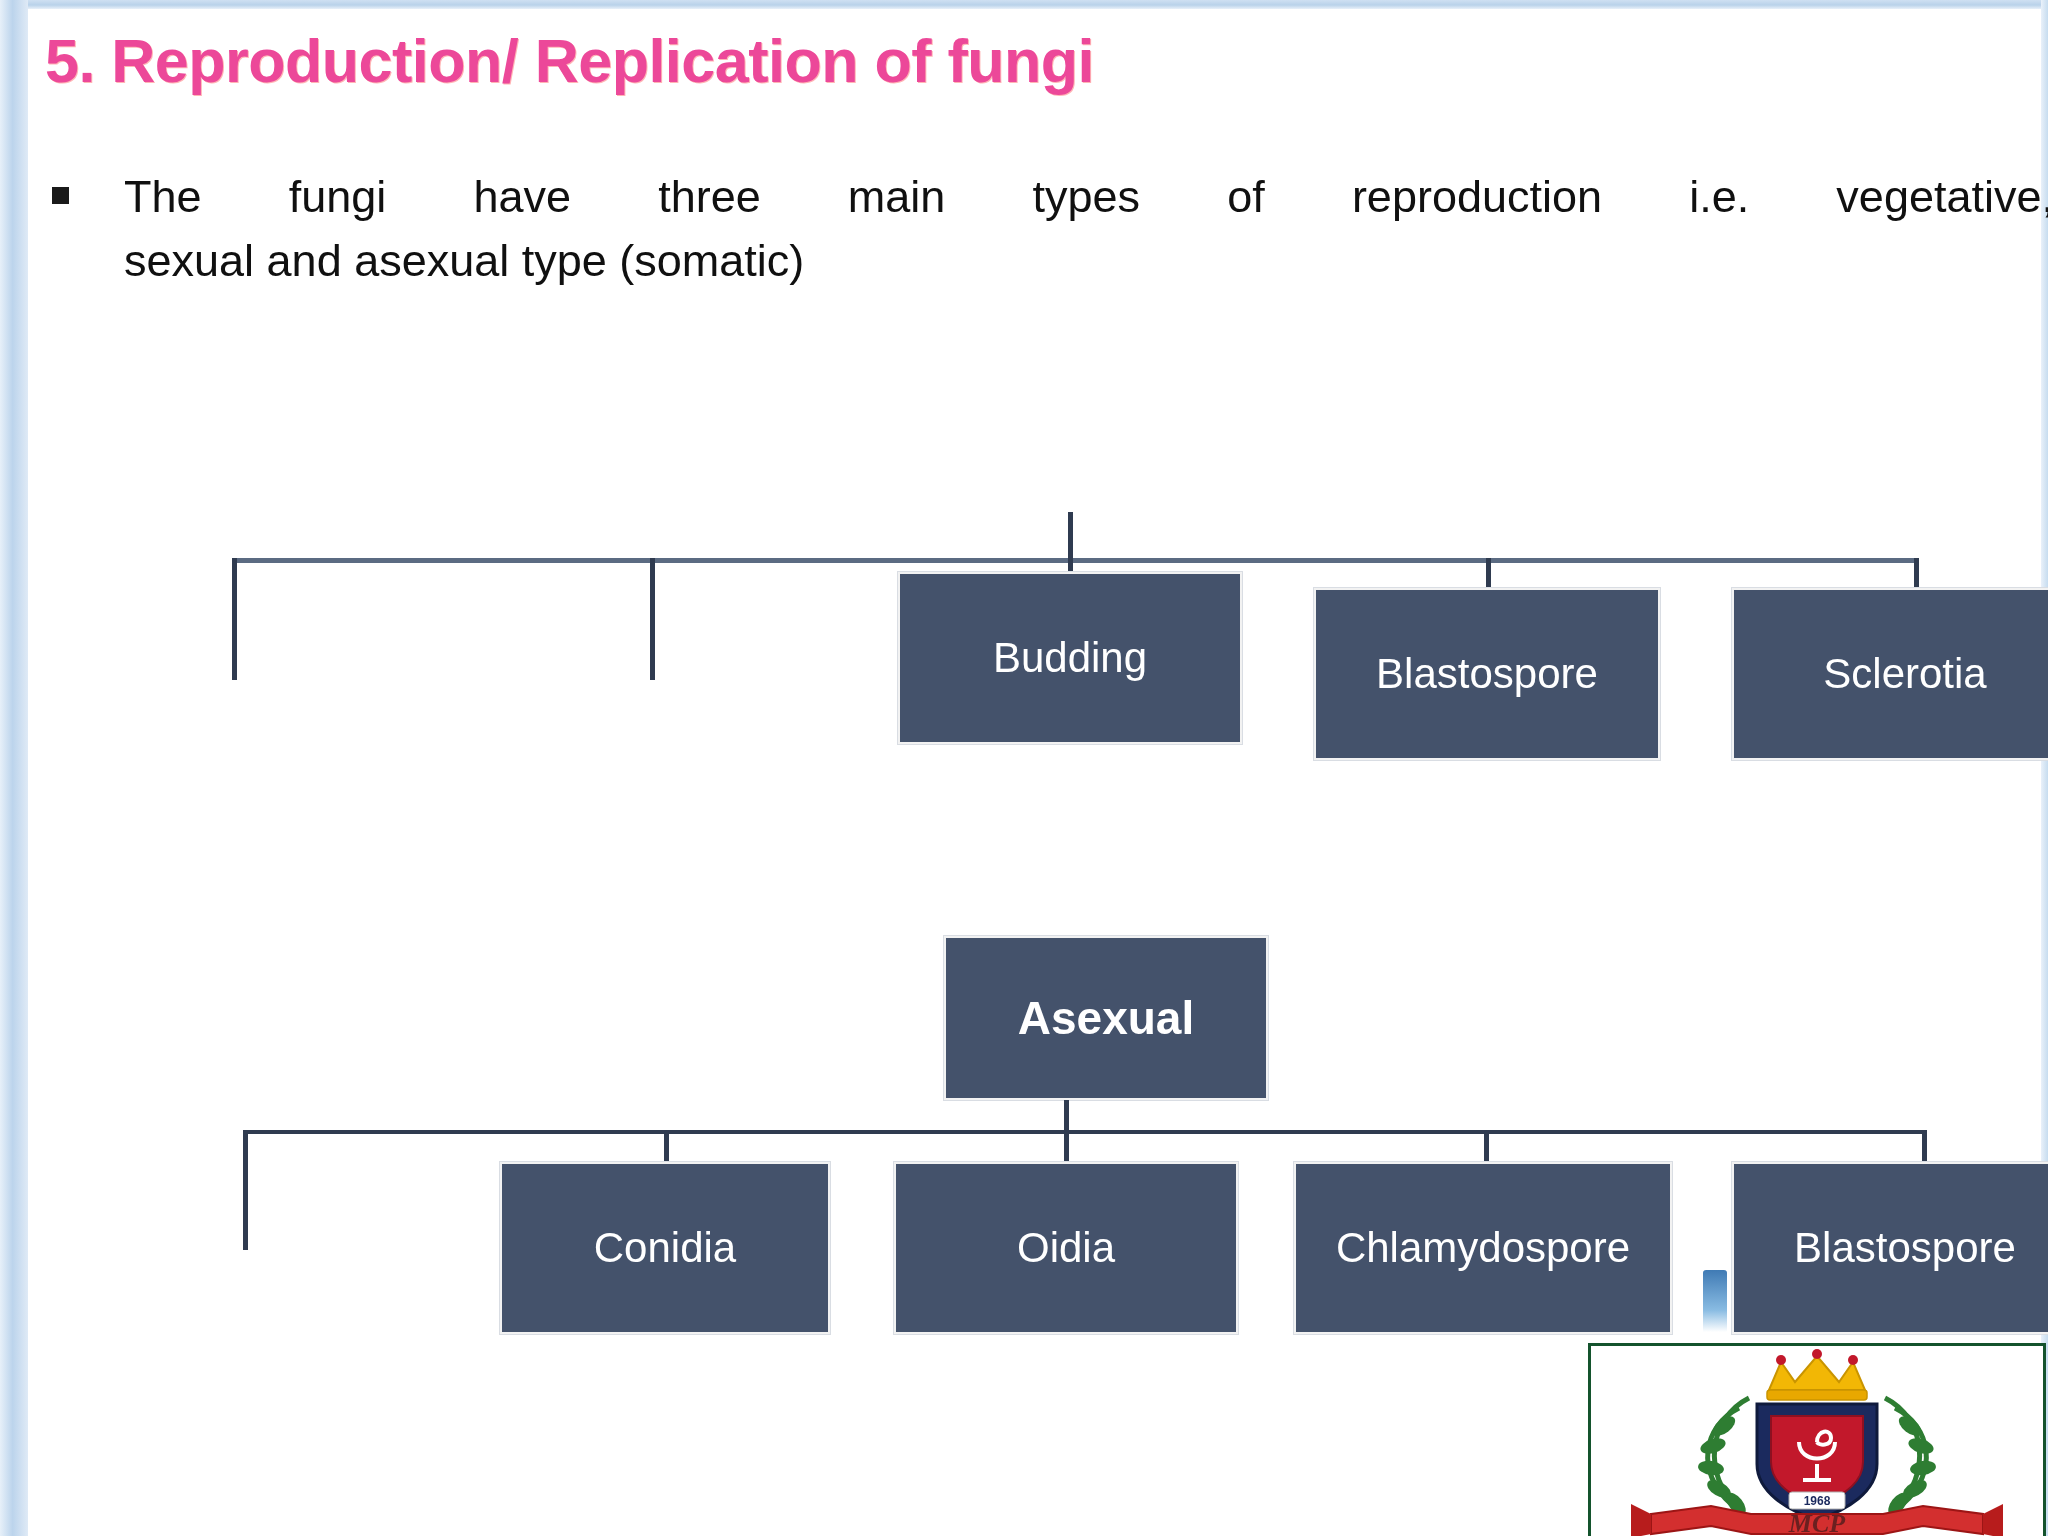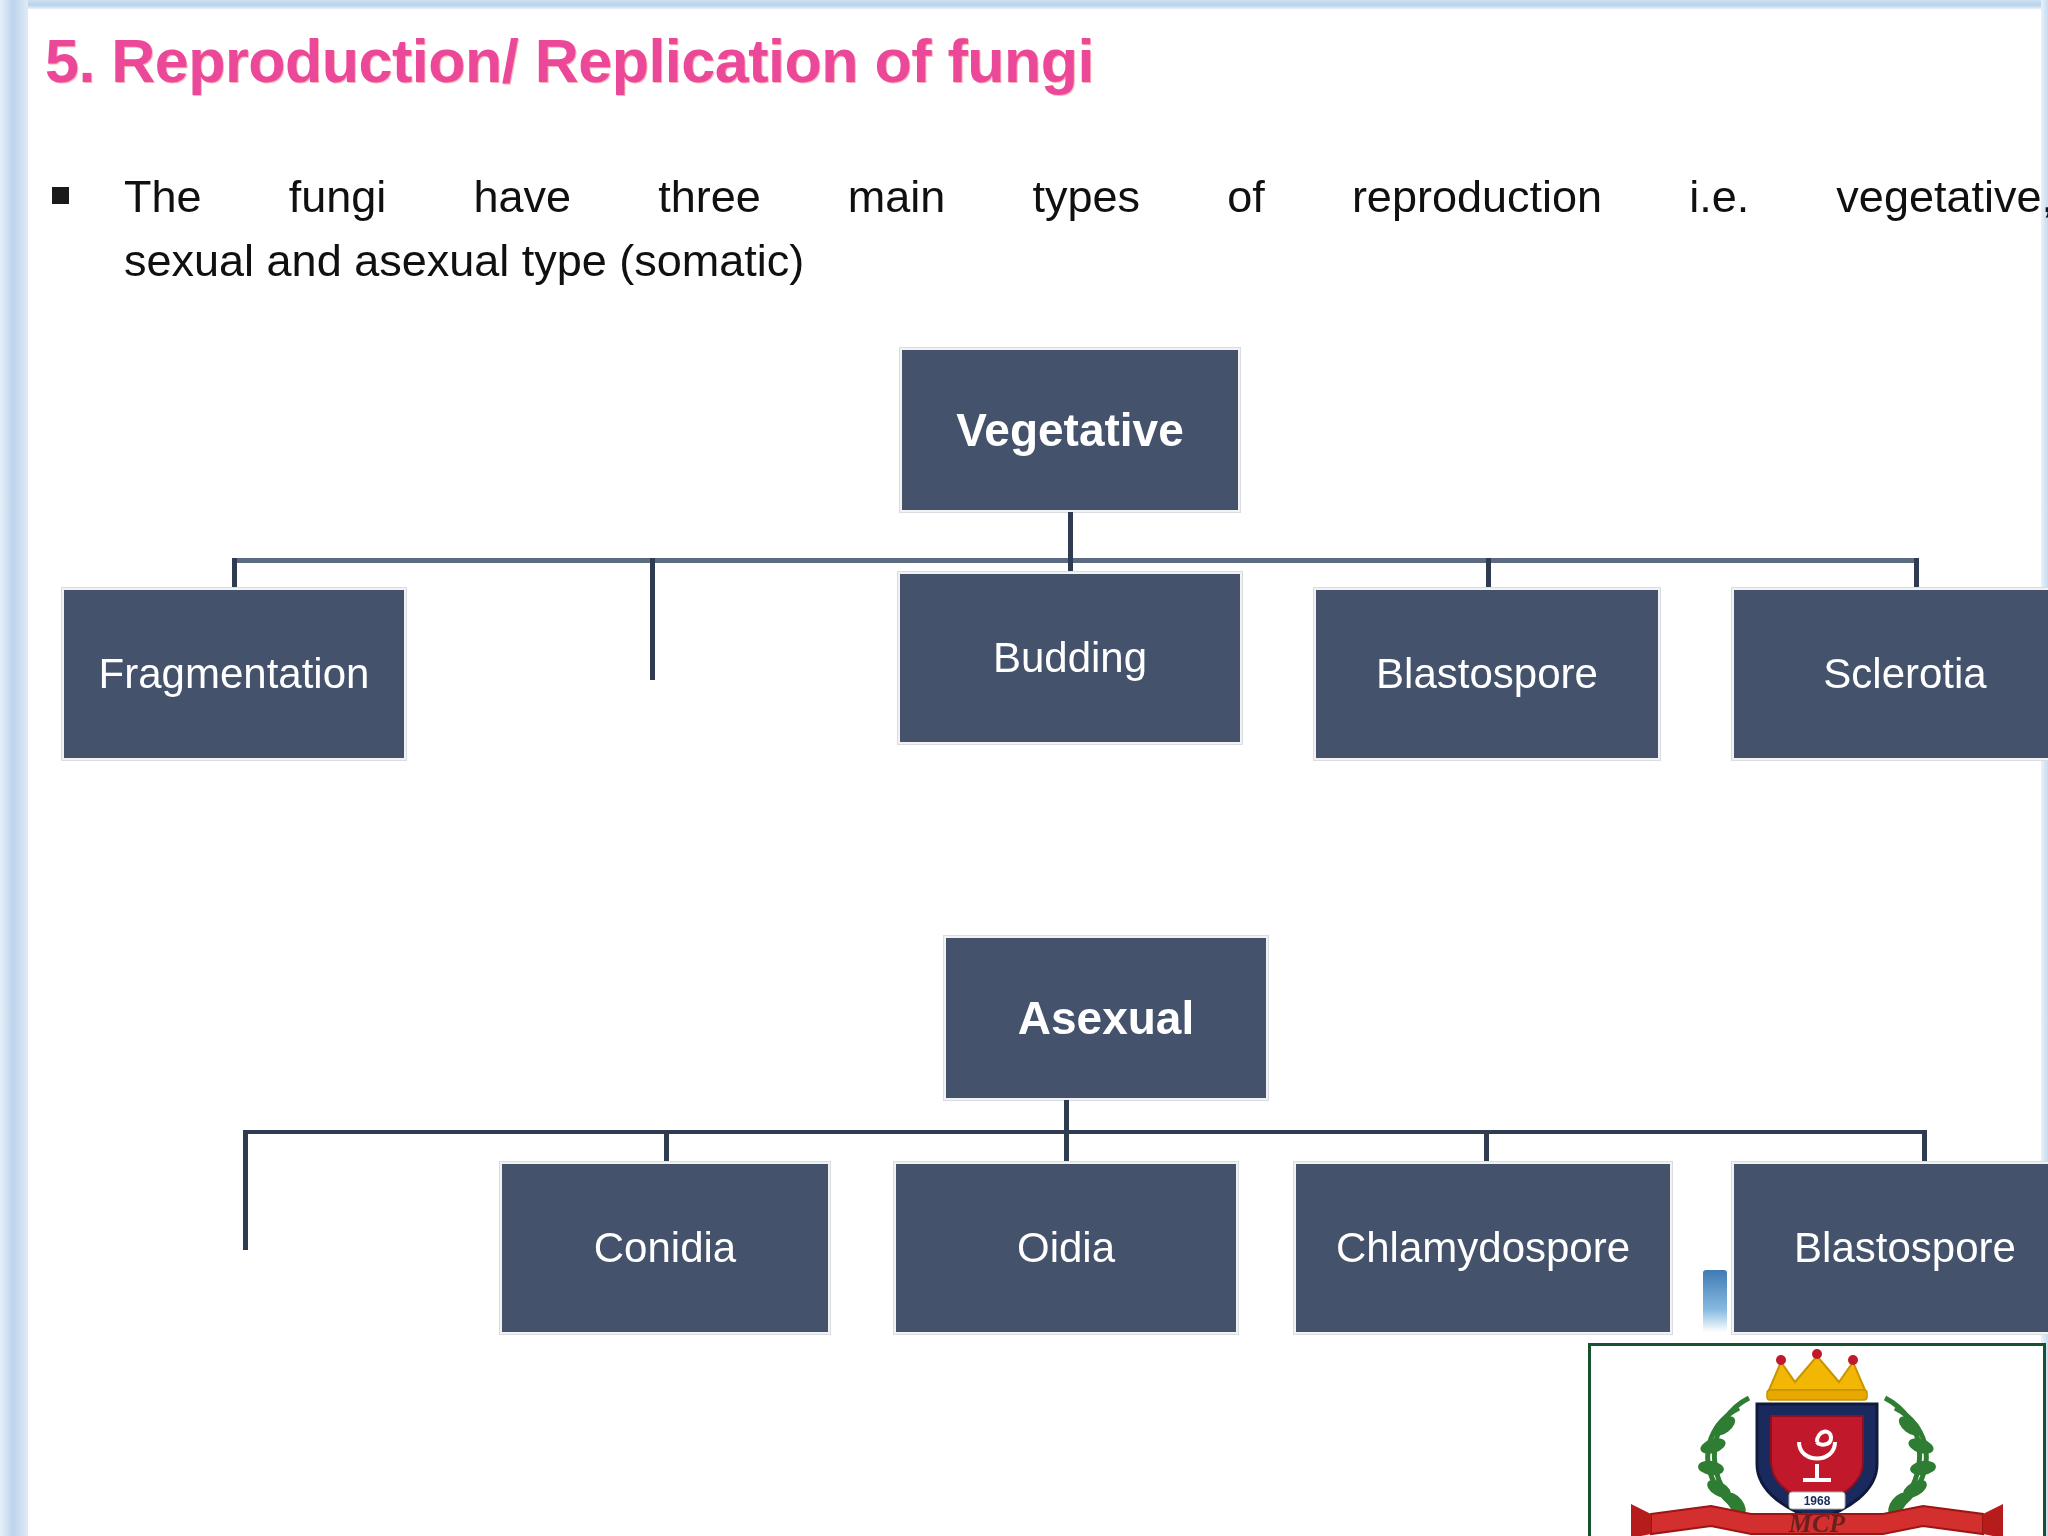--- a/index.html
+++ b/index.html
@@ -176,33 +176,31 @@
   <div id="bullet-block">
     <div class="bullet-row">
       <span class="bullet-mark"></span>
       <div class="bullet-text">
         <span class="line1">The  fungi  have  three  main  types  of  reproduction  i.e.  vegetative,</span>
         <span class="line2">sexual and asexual type (somatic)</span>
       </div>
     </div>
   </div>
 
-  <div class="node root" style="left:900px; top:348px; width:340px; height:164px;">Vegetative</div>
 
   <div class="vstem" style="left:1068px; top:512px; height:50px;"></div>
 
   <div class="hline" style="left:232px; top:558px; width:1687px;"></div>
 
   <div class="vline" style="left:232px; top:558px; height:122px;"></div>
   <div class="vline" style="left:650px; top:558px; height:122px;"></div>
   <div class="vline" style="left:1068px; top:558px; height:122px;"></div>
   <div class="vline" style="left:1486px; top:558px; height:122px;"></div>
   <div class="vline" style="left:1914px; top:558px; height:122px;"></div>
 
-  <div class="node" style="left:62px; top:588px; width:344px; height:172px;">Fragmentation</div>
   <div class="node" style="left:898px; top:572px; width:344px; height:172px;">Budding</div>
   <div class="node" style="left:1314px; top:588px; width:346px; height:172px;">Blastospore</div>
   <div class="node" style="left:1732px; top:588px; width:346px; height:172px;">Sclerotia</div>
 
   <div class="node root" style="left:944px; top:936px; width:324px; height:164px;text-align:right;">Asexual</div>
 
   <div class="vstem" style="left:1064px; top:1100px; height:34px;"></div>
   <div class="hline" style="left:243px; top:1130px; width:1680px; background:#2f3b50; height:4px;"></div>
   <div class="vline" style="left:243px; top:1130px; height:120px;"></div>
   <div class="vline" style="left:664px; top:1130px; height:120px;"></div>

